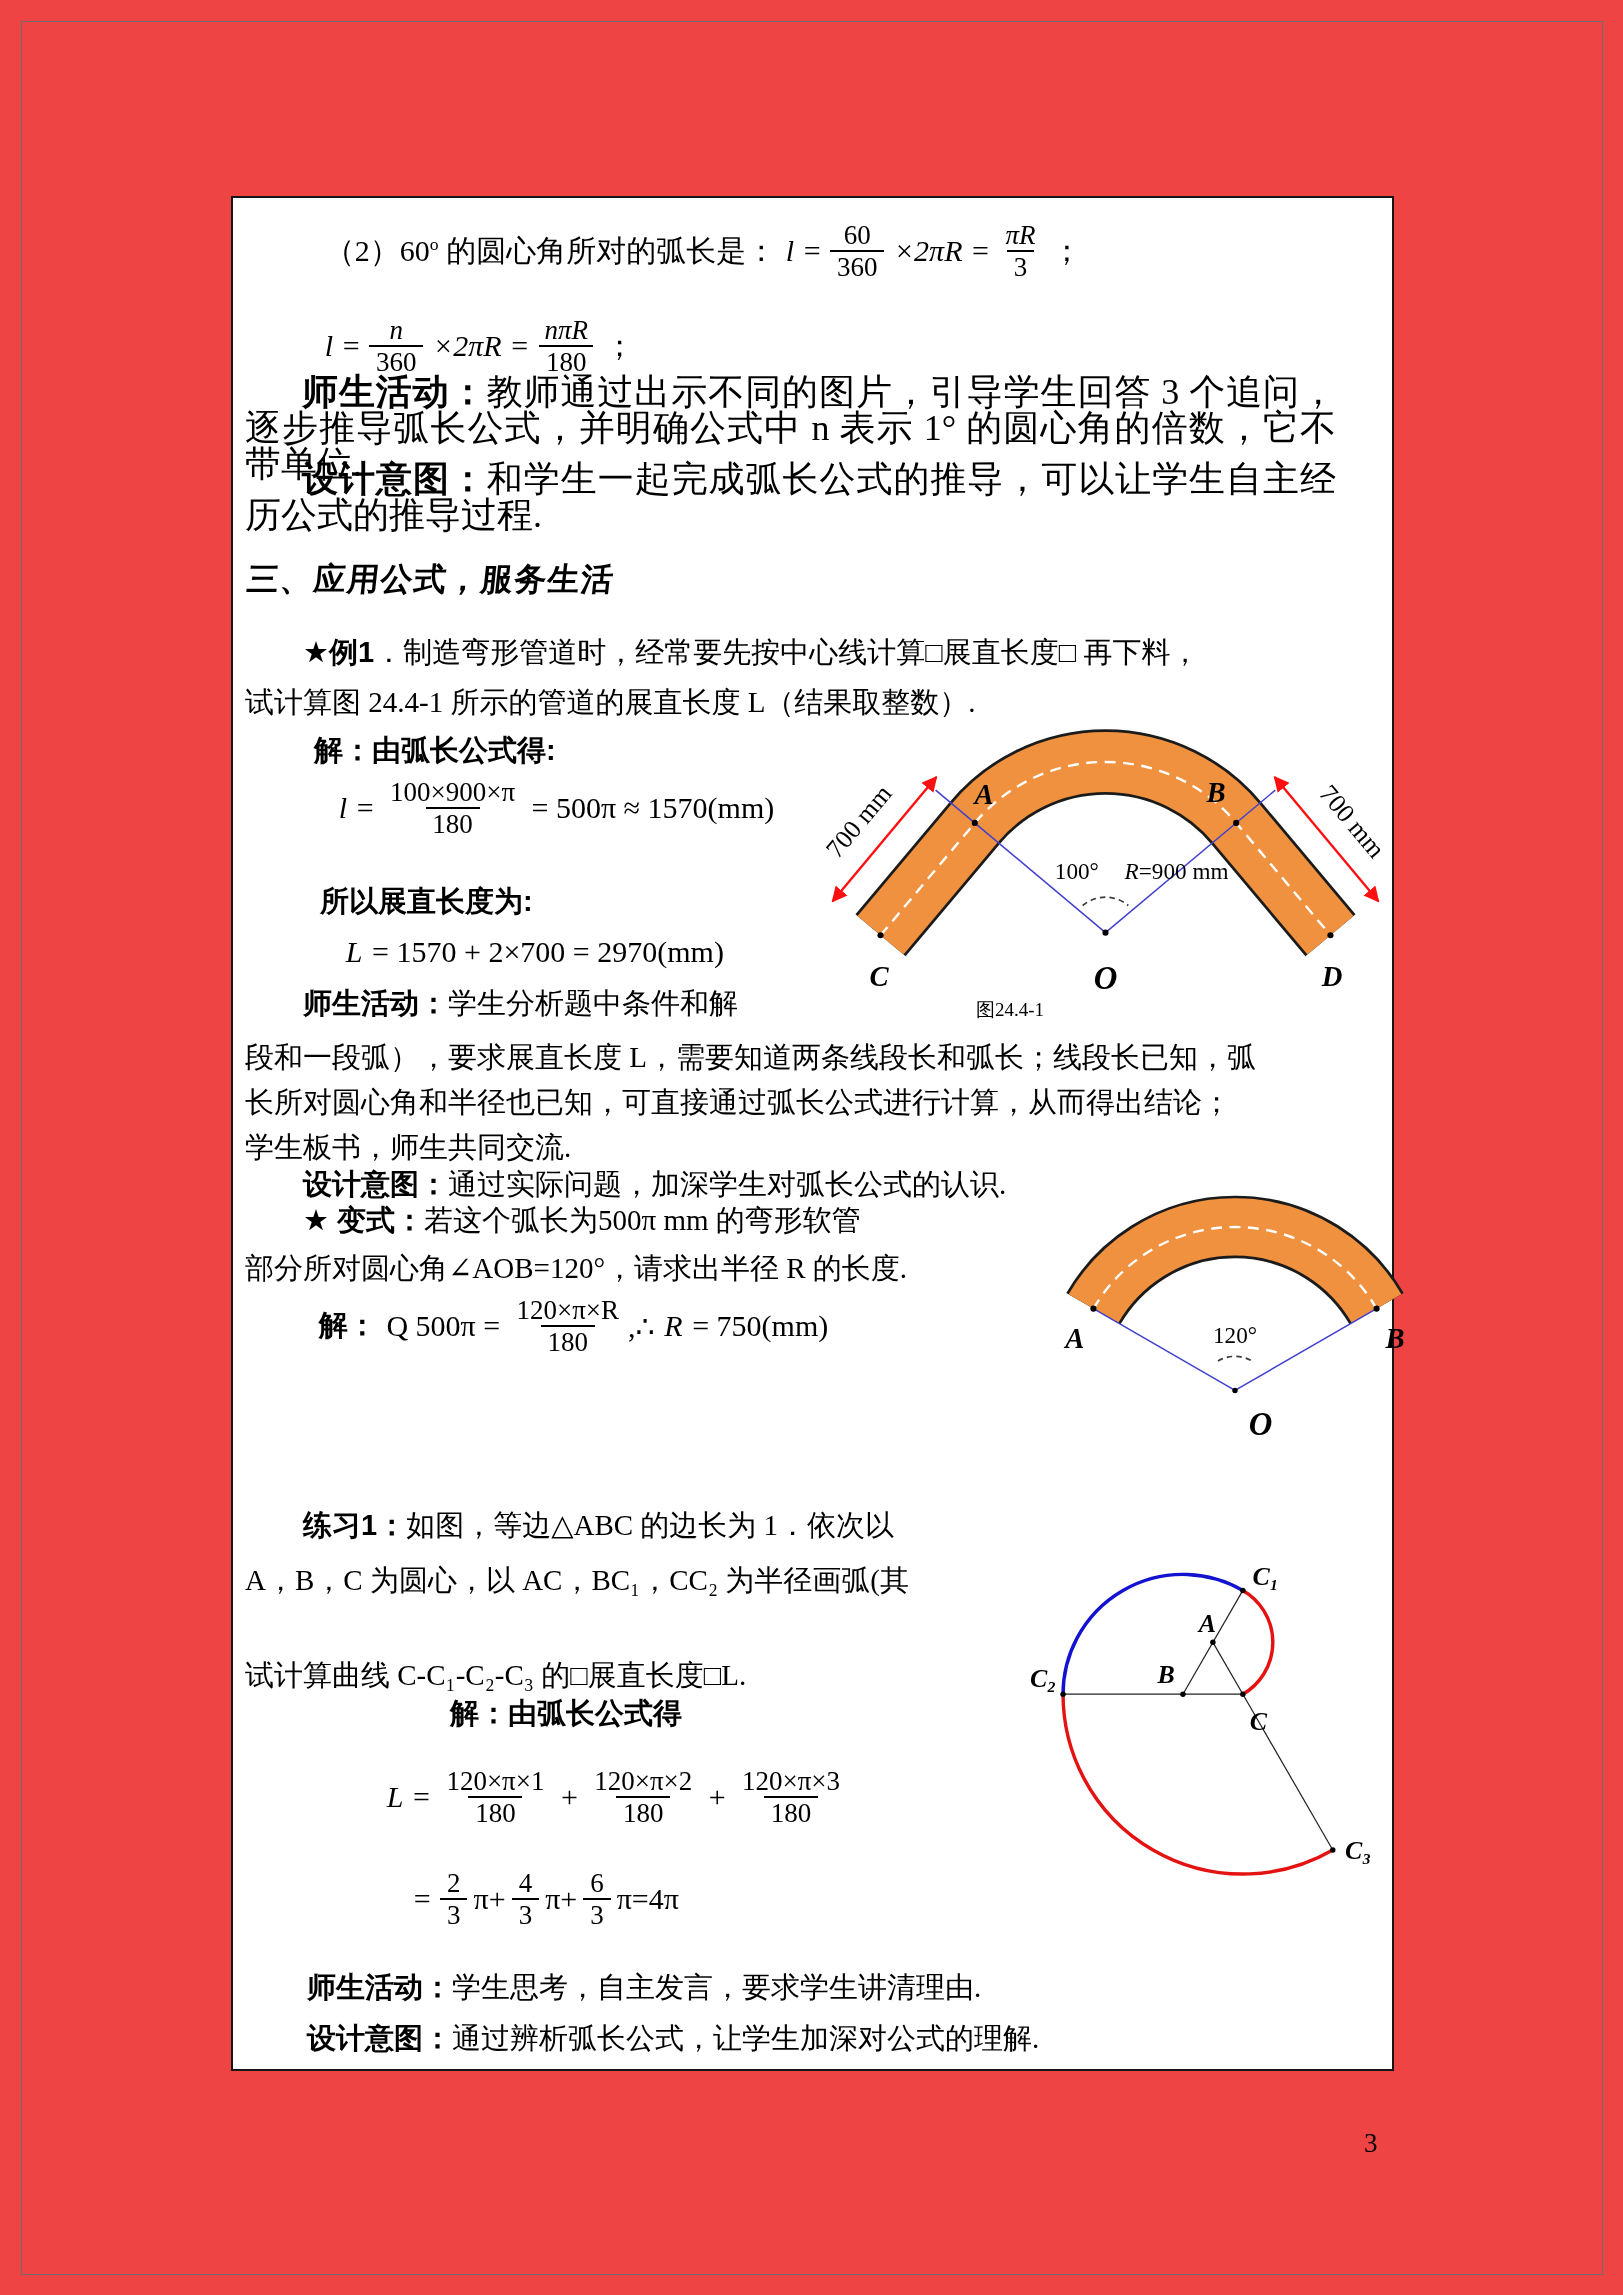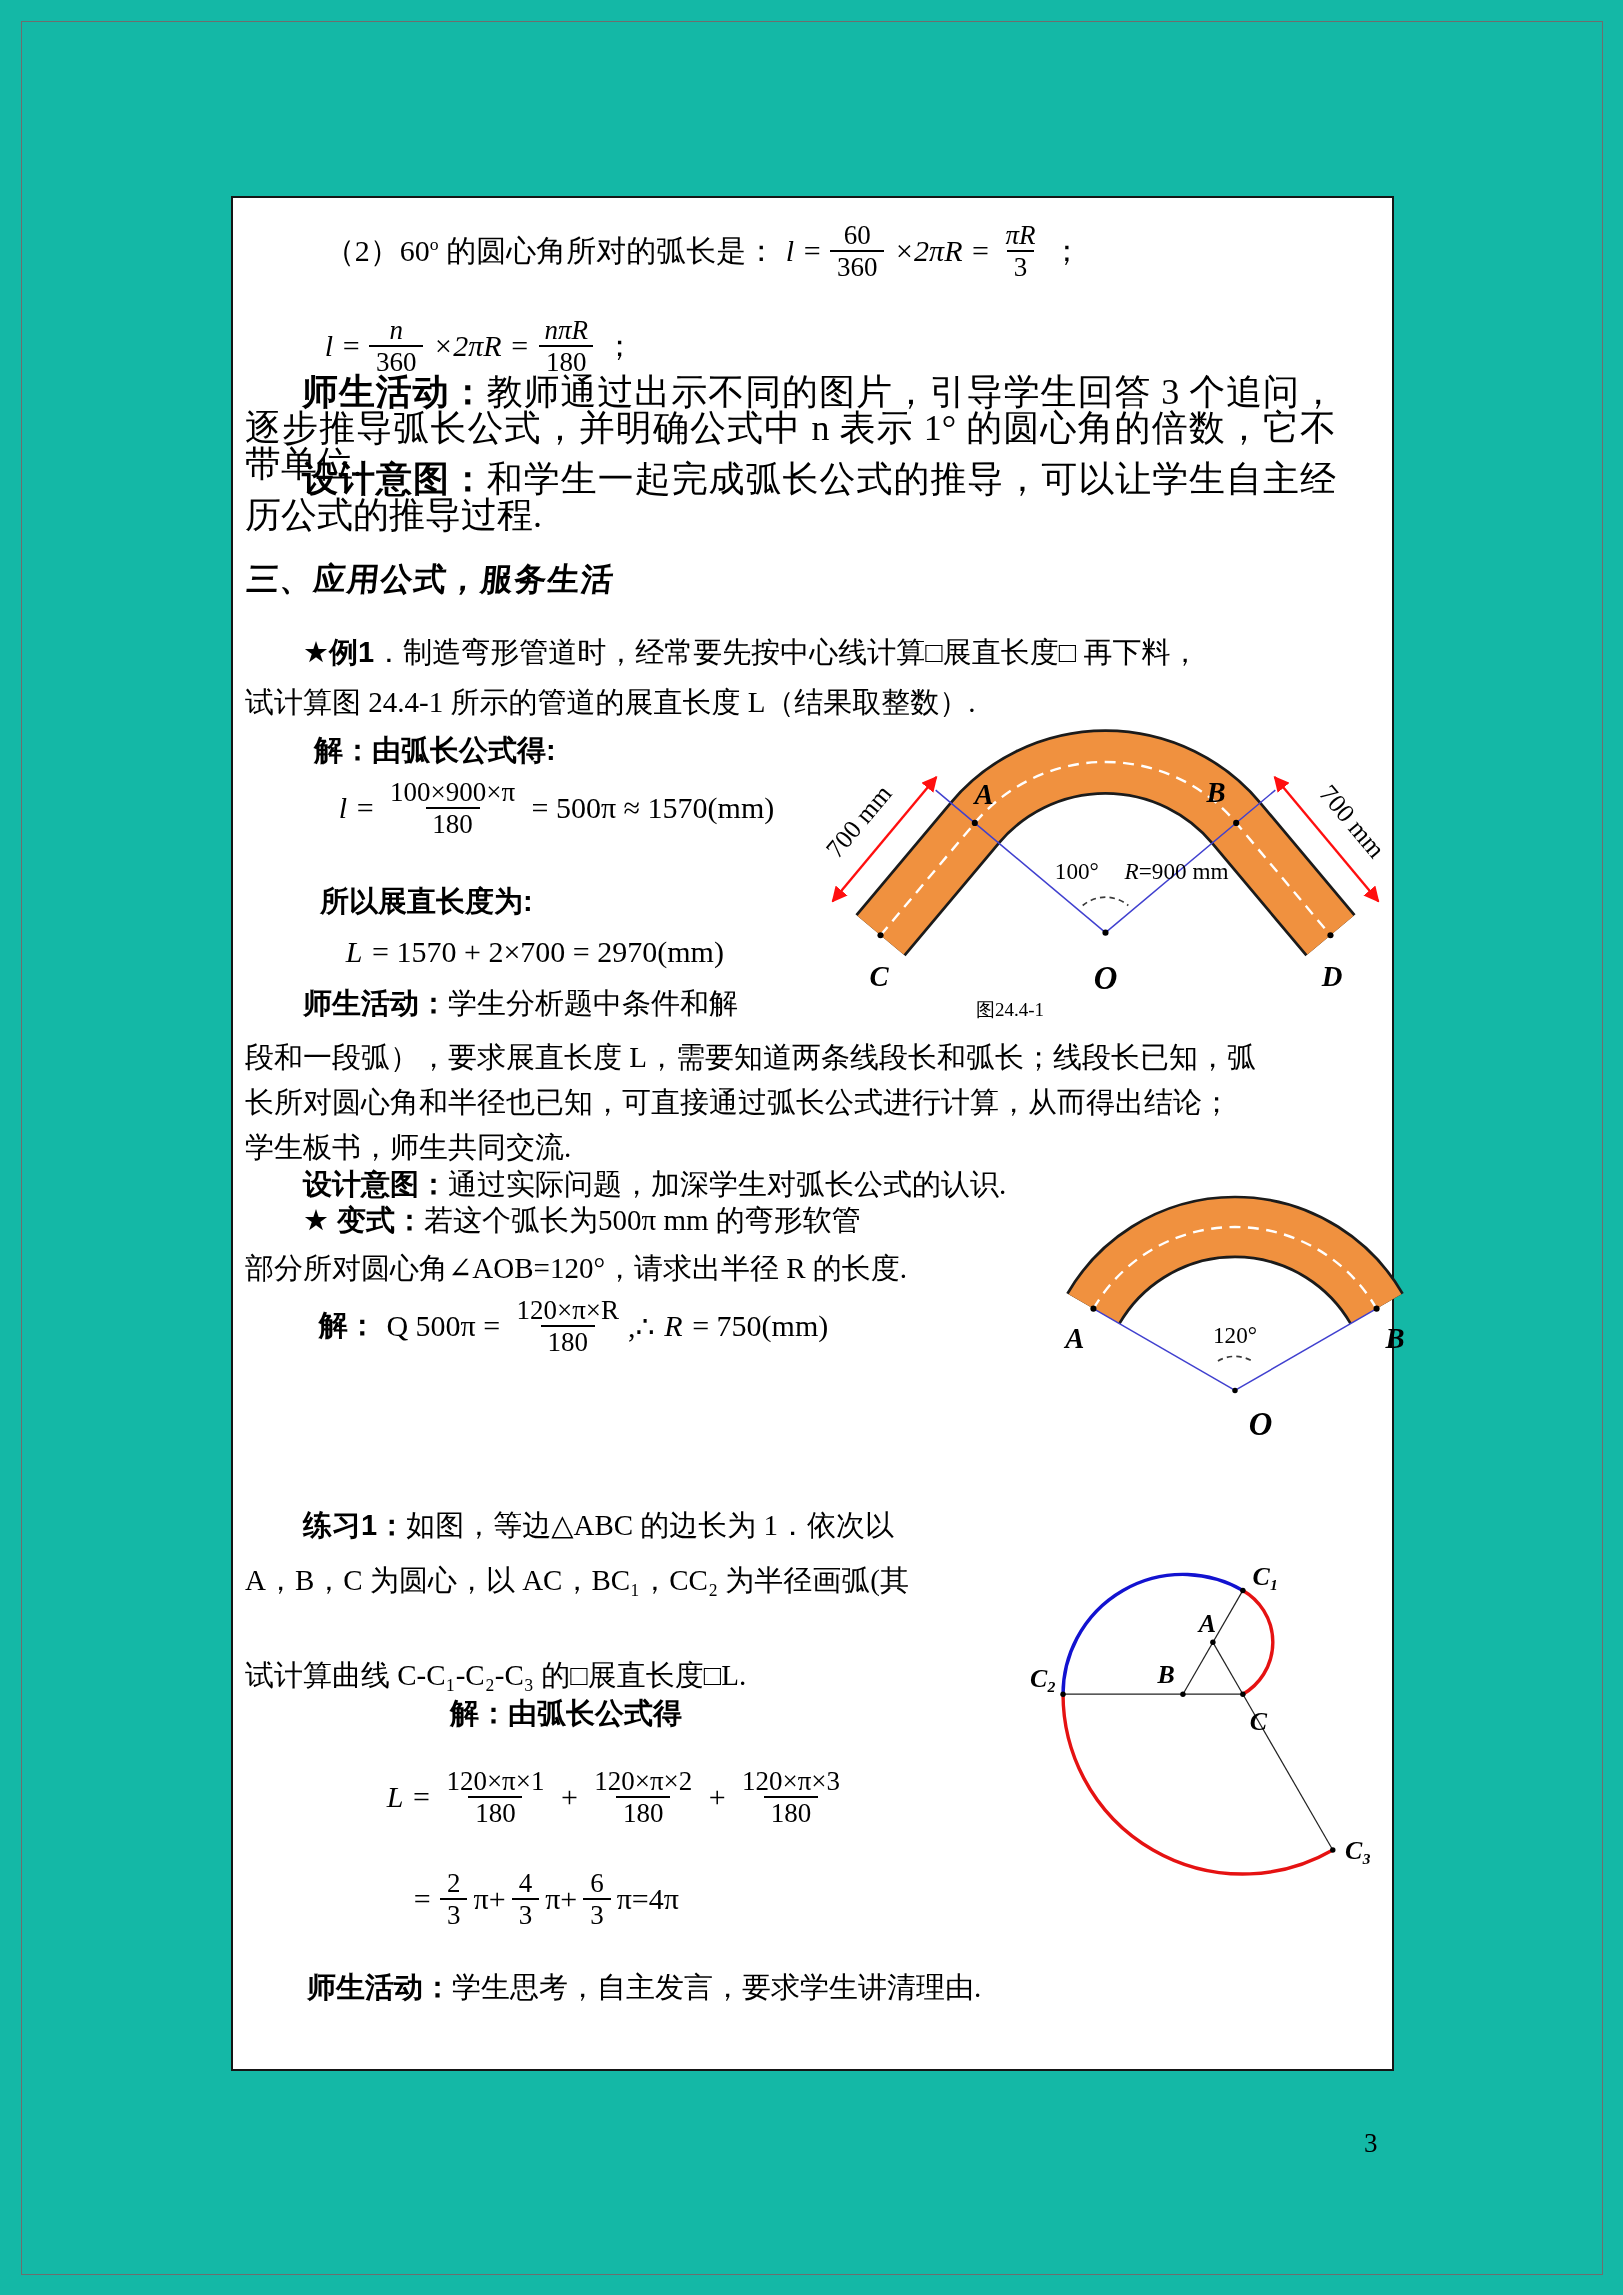--- a/index.html
+++ b/index.html
@@ -1,16 +1,16 @@
 <!DOCTYPE html>
 <html style="font-size:11px"><head>
 <meta charset="utf-8">
 <style>
   html,body{margin:0;padding:0;background:#fff;}
-  .sheet{position:relative;width:1623px;height:2295px;background:#14b8a6;overflow:hidden;
+  .sheet{position:relative;width:1623px;height:2295px;background:#ef4444;overflow:hidden;
          font-family:"Liberation Serif","DejaVu Serif","DejaVu Sans",serif;color:#000;}
   .outer-border{position:absolute;left:20.5px;top:20.5px;width:1580px;height:2252px;border:1.4px solid #6e6e6e;}
   .cell{position:absolute;left:231px;top:196px;width:1159px;height:1871px;border:2.7px solid #151515;background:#fff;}
   .tline{position:absolute;white-space:nowrap;font-size:29px;line-height:31px;}
   .para{position:absolute;font-size:36px;line-height:36px;text-align:justify;text-indent:57px;width:1091px;}
   .bl{font-weight:bold;font-family:"Liberation Sans","DejaVu Sans",sans-serif;}
   .heading{position:absolute;font-size:32px;font-weight:bold;font-family:"Liberation Sans","DejaVu Sans",sans-serif;
            transform:skewX(-6deg);letter-spacing:1.4px;}
   .math{position:absolute;display:flex;align-items:center;font-size:30px;white-space:nowrap;}
   .math>span{margin:0 4.8px;}
@@ -249,16 +249,19 @@
       <text x="10" y="52" text-anchor="start" class="ptlabel" style="font-size:38px">C</text>
       <text x="14" y="-160" text-anchor="start" class="ptlabel" style="font-size:38px">C₁</text>
       <text x="-274" y="-10" text-anchor="end" class="ptlabel" style="font-size:38px">C₂</text>
       <text x="150" y="242" text-anchor="start" class="ptlabel" style="font-size:38px">C₃</text>
     </svg>
   </div>
 
   <div class="tline" style="left:307px;top:1972px;">
     <span class="bl">师生活动：</span><span>学生思考，自主发言，要求学生讲清理由.</span>
   </div>
+  <div class="tline" style="left:307px;top:2023px;">
+    <span class="bl">设计意图：</span><span>通过辨析弧长公式，让学生加深对公式的理解.</span>
+  </div>
 
   <div class="pagenum" style="left:1364px;top:2128px;">3</div>
 </div>
 
 
 </body></html>

